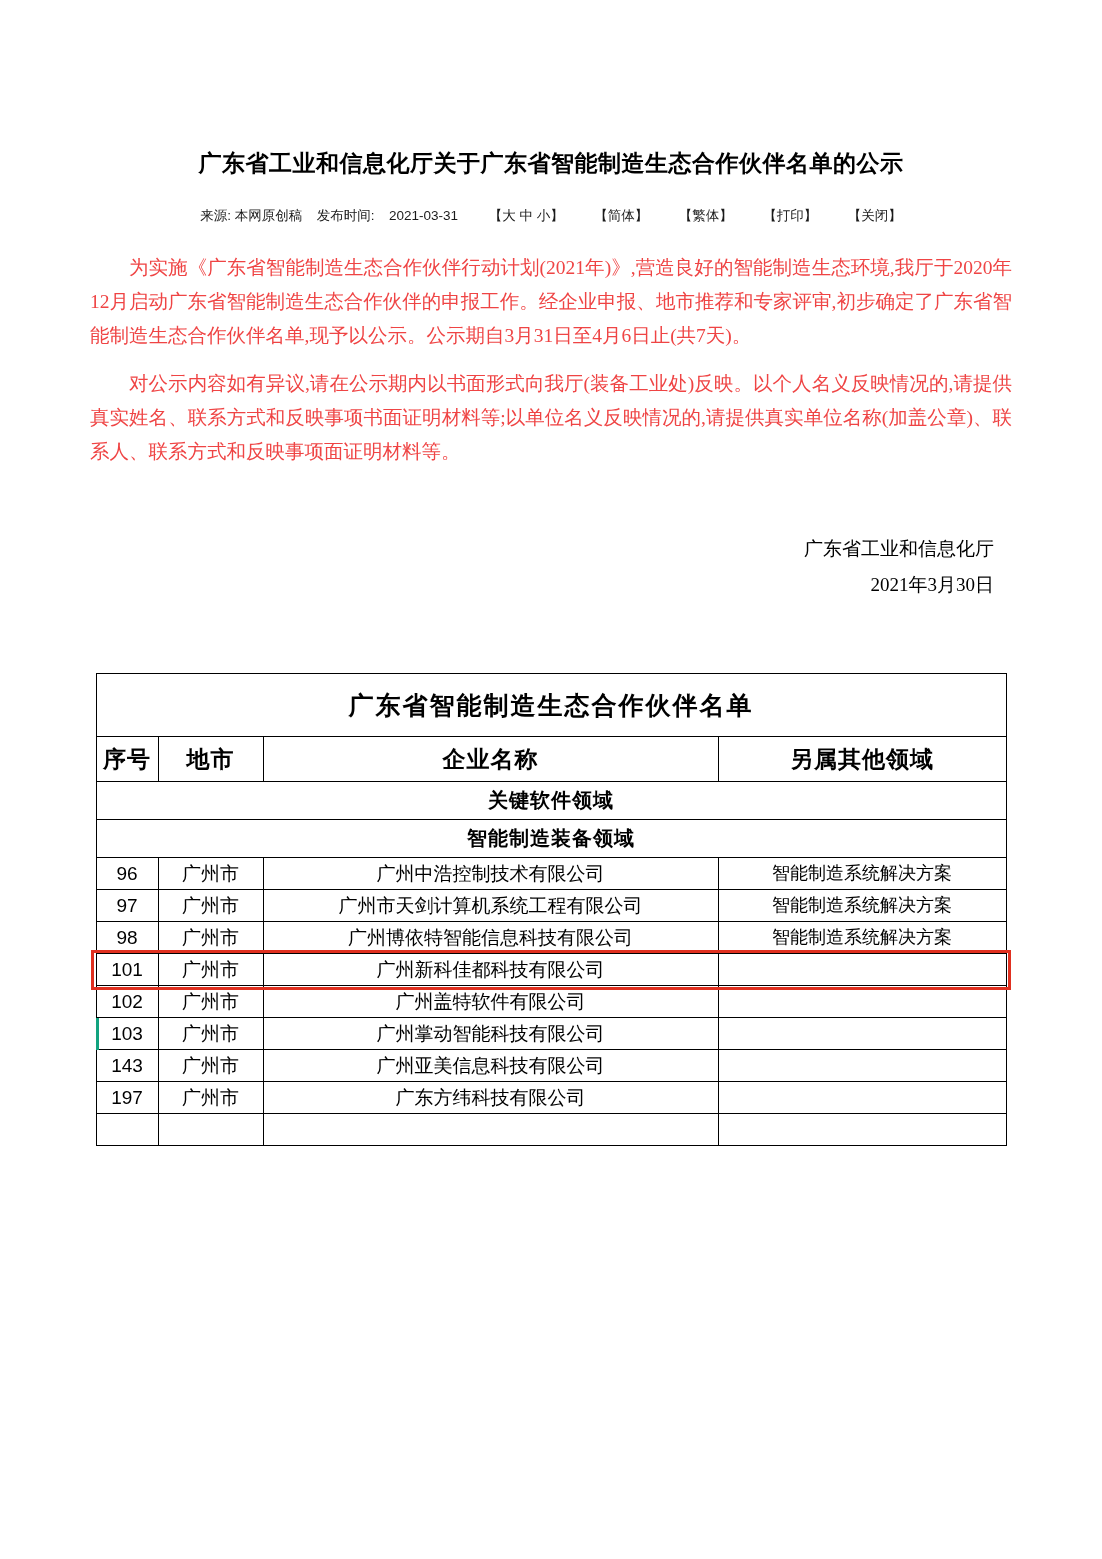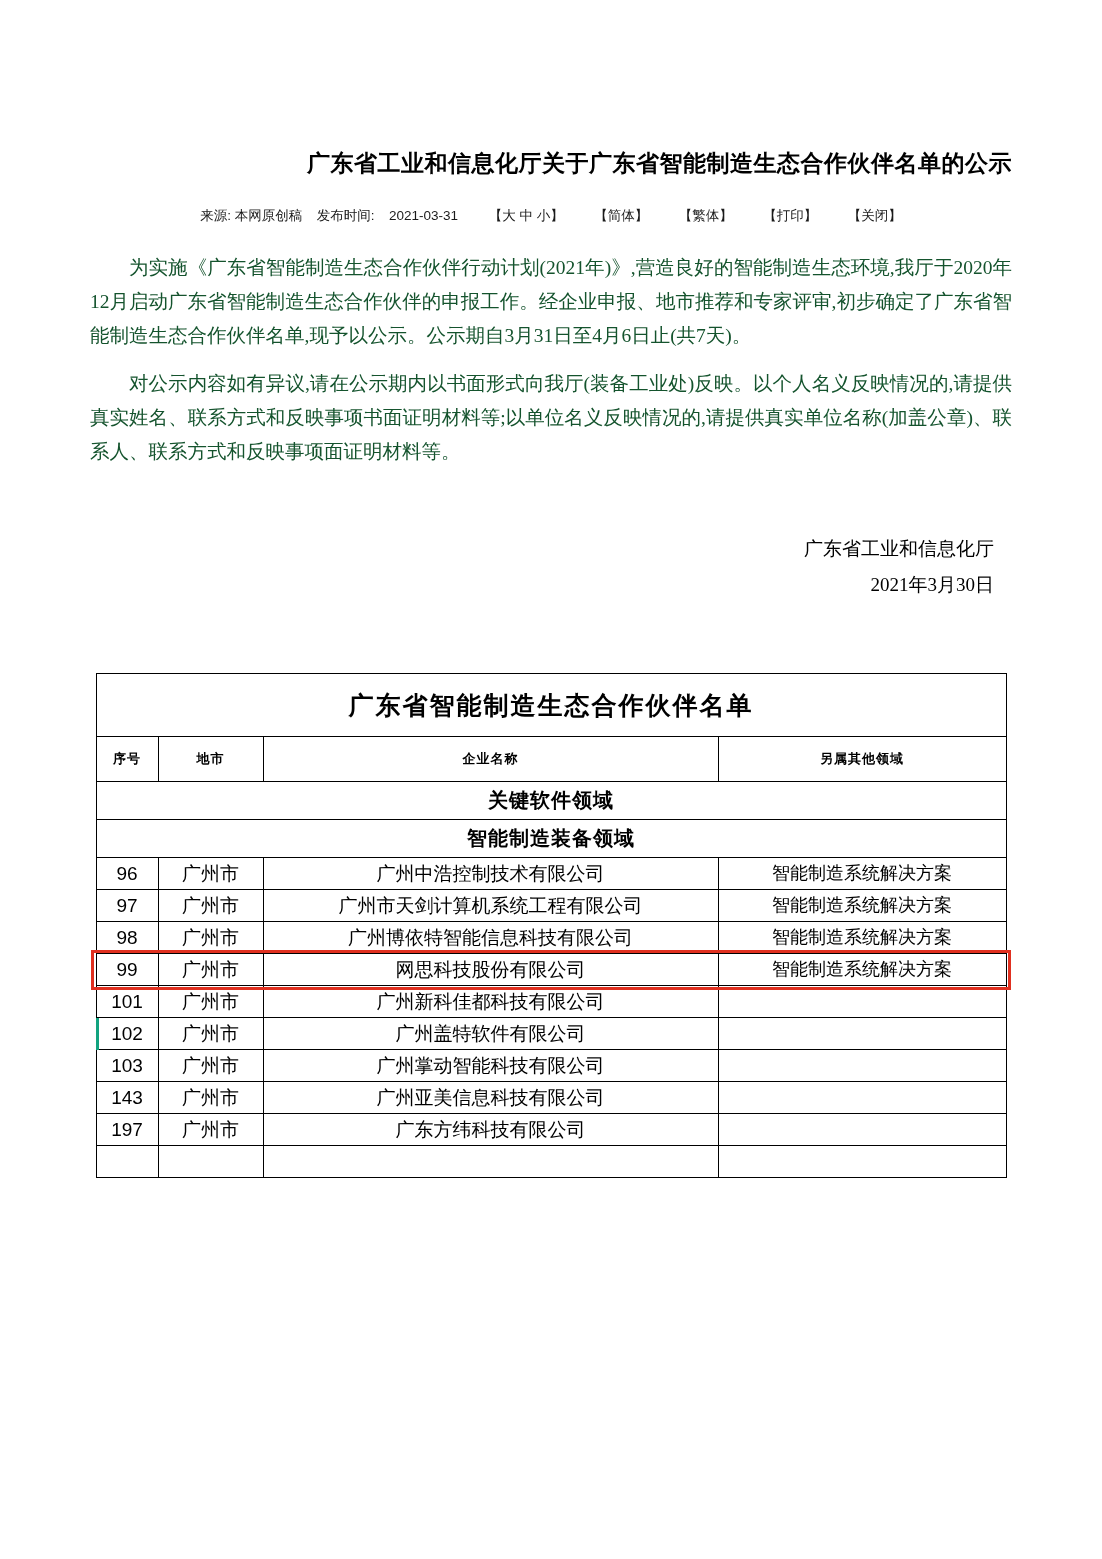--- a/index.html
+++ b/index.html
@@ -16,21 +16,21 @@
     overflow: hidden;
   }
   .page {
     width: 1102px;
     height: 1559px;
     position: relative;
     box-sizing: border-box;
     padding: 0 90px;
   }
   .doc-title {
-    text-align: right;
+    text-align: center;
     font-family: "Liberation Sans", "DejaVu Sans", sans-serif;
     font-weight: bold;
     font-size: 23px;
     letter-spacing: 0.5px;
     margin-top: 148px;
     color: #000;
   }
   .meta-line {
     text-align: center;
     font-family: "Liberation Sans", "DejaVu Sans", sans-serif;
@@ -41,21 +41,21 @@
   .meta-line .sep { display: inline-block; width: 7px; }
   .meta-line .bracket { white-space: nowrap; margin-left: 16px; }
   .body-para {
     font-size: 19.5px;
     line-height: 34px;
     text-align: justify;
     text-justify: inter-ideograph;
     text-indent: 2em;
     margin: 0;
     padding: 0;
-    color: #14532d;
+    color: #ef4444;
   }
   #para1 { margin-top: 26px; }
   #para2 { margin-top: 14px; }
   .attachment {
     margin-top: 48px;
     font-size: 19px;
     font-weight: bold;
     font-family: "Liberation Sans", "DejaVu Sans", sans-serif;
   }
   .attachment .att-label { color: #000; }
@@ -91,21 +91,21 @@
     color: #000;
     padding: 0;
   }
   .t-title td {
     font-size: 25px;
     font-weight: bold;
     height: 62px;
     letter-spacing: 2px;
   }
   .t-head td {
-    font-size: 13px;
+    font-size: 23px;
     font-weight: bold;
     height: 44px;
     letter-spacing: 1px;
   }
   .t-section td {
     font-size: 20px;
     font-weight: bold;
     height: 37px;
     letter-spacing: 1px;
   }
@@ -212,26 +212,20 @@
           <td>广州市</td>
           <td>广州市天剑计算机系统工程有限公司</td>
           <td class="col-other">智能制造系统解决方案</td>
         </tr>
         <tr class="t-row">
           <td>98</td>
           <td>广州市</td>
           <td>广州博依特智能信息科技有限公司</td>
           <td class="col-other">智能制造系统解决方案</td>
         </tr>
-        <tr class="t-row" id="row-highlight">
-          <td>99</td>
-          <td>广州市</td>
-          <td>网思科技股份有限公司</td>
-          <td class="col-other">智能制造系统解决方案</td>
-        </tr>
         <tr class="t-row" id="row-green">
           <td>101</td>
           <td>广州市</td>
           <td>广州新科佳都科技有限公司</td>
           <td class="col-other"></td>
         </tr>
         <tr class="t-row">
           <td>102</td>
           <td>广州市</td>
           <td>广州盖特软件有限公司</td>

